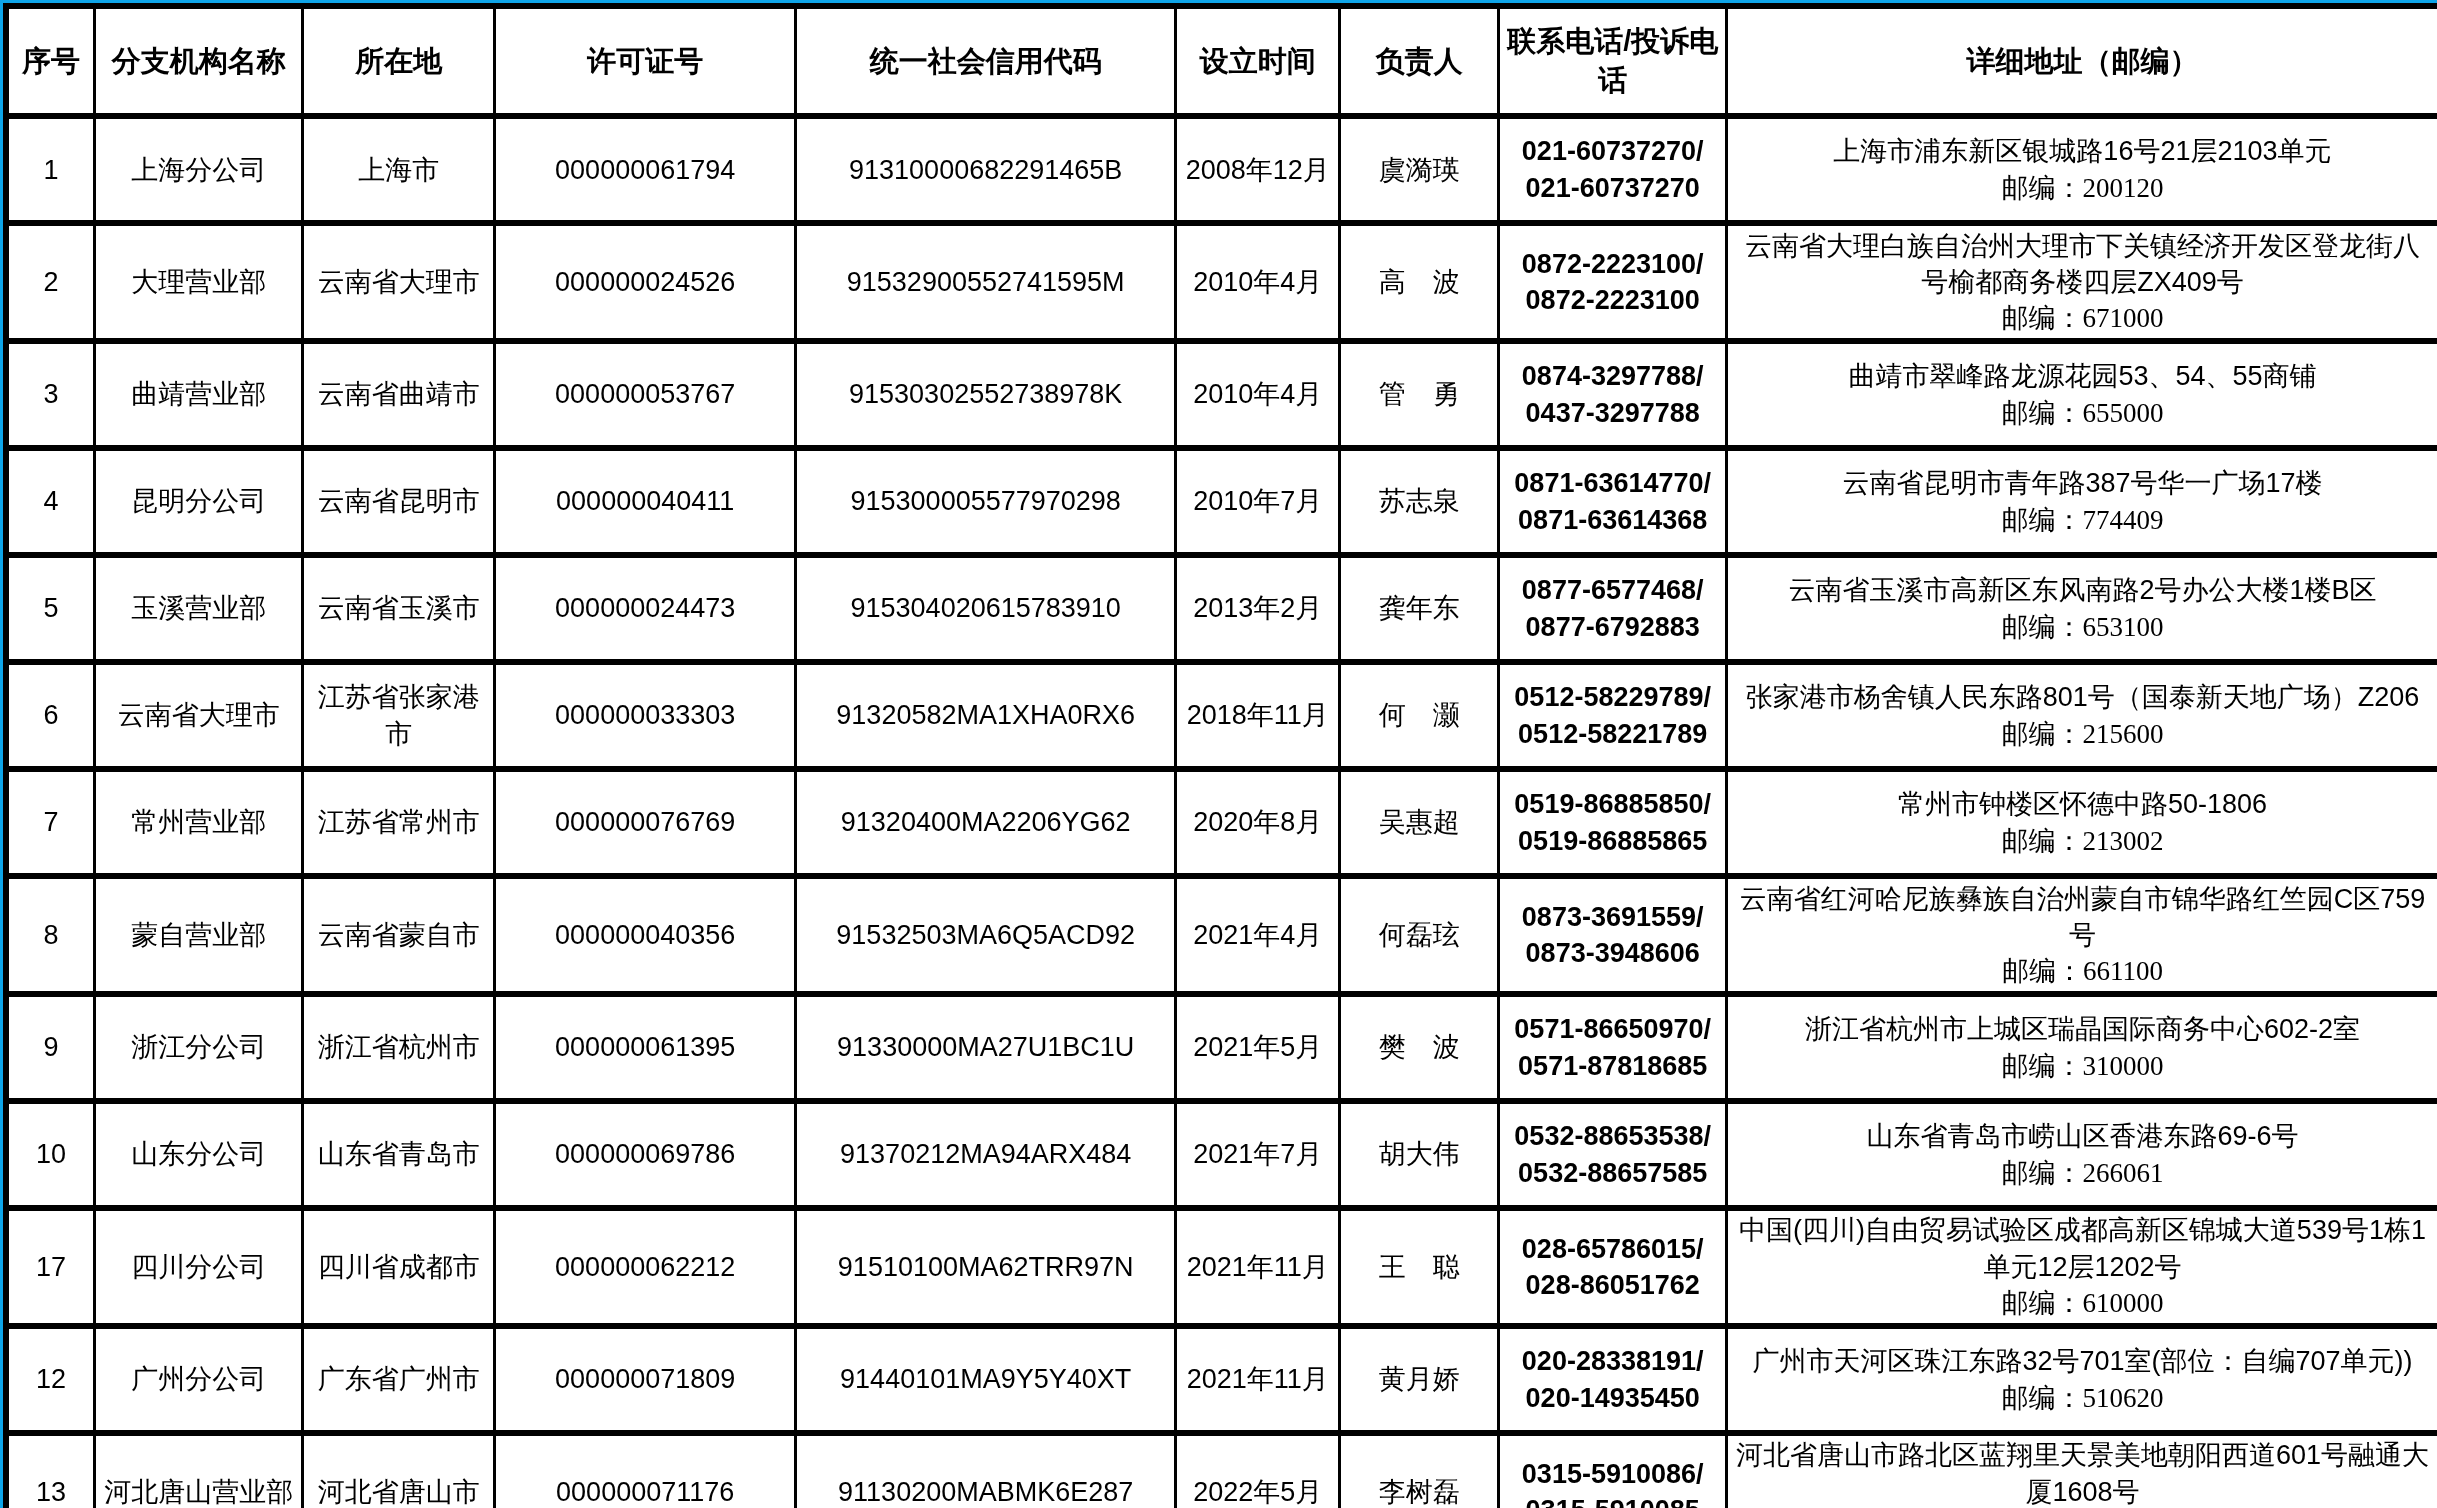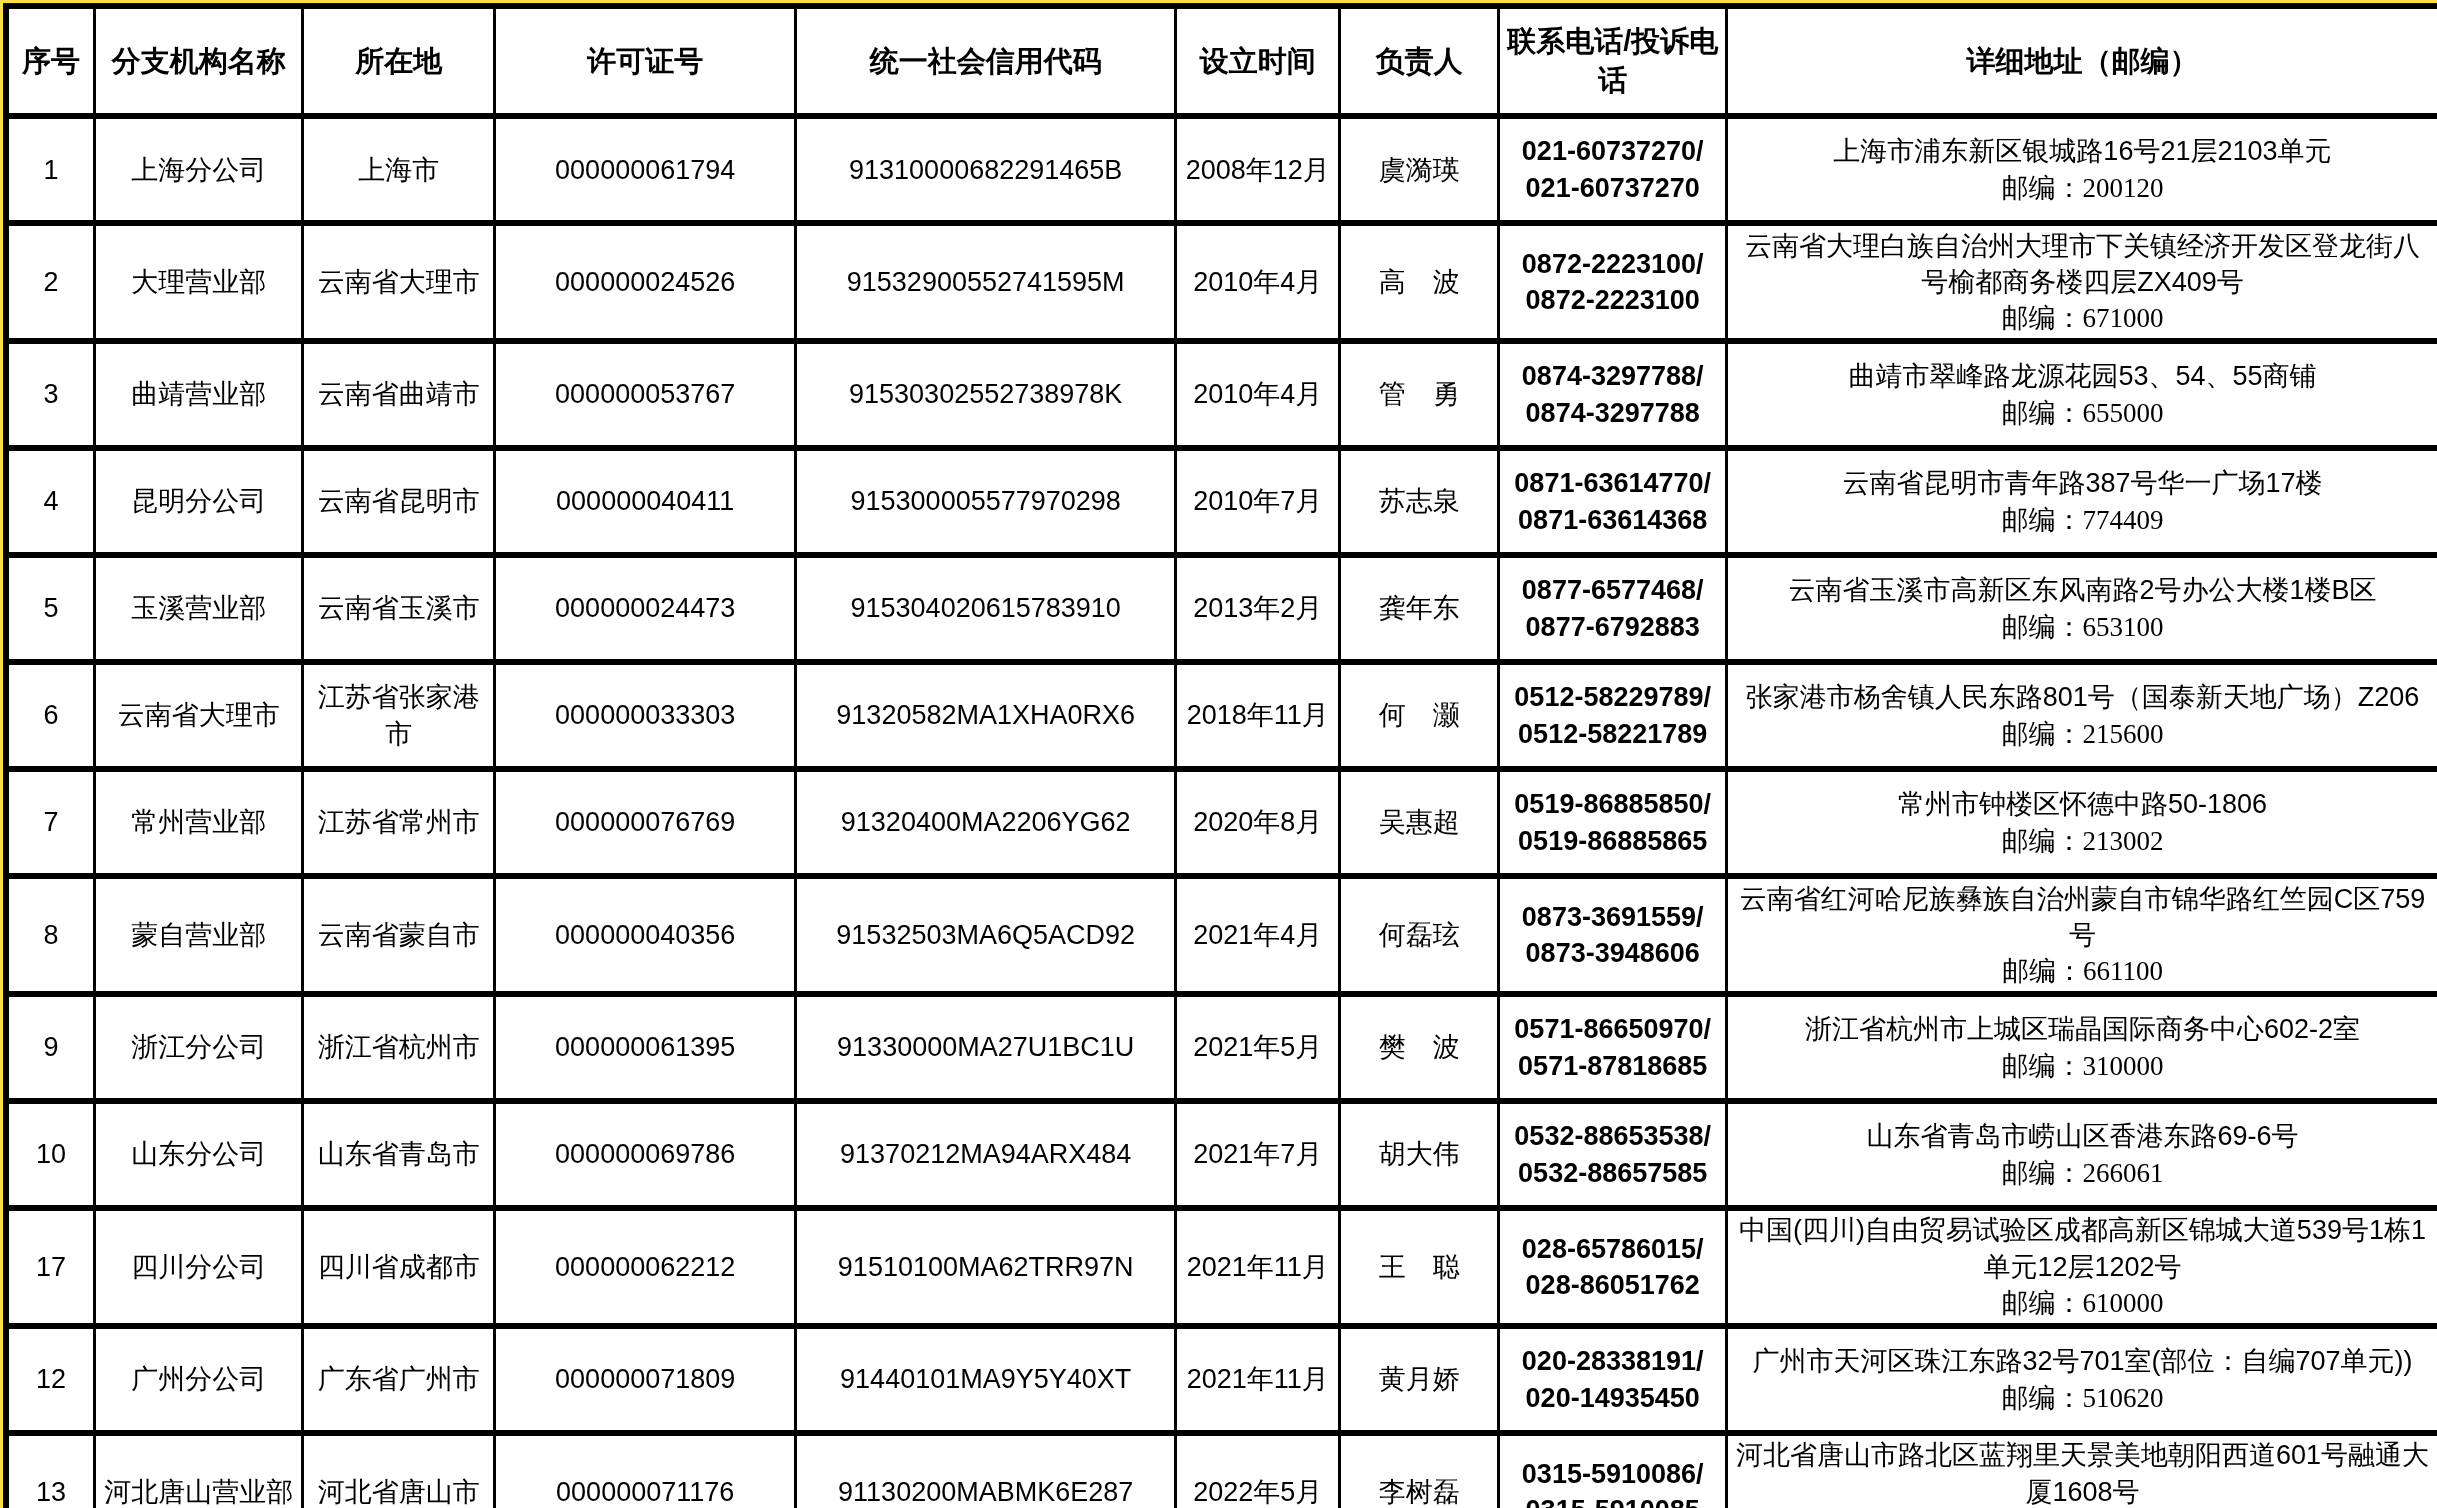--- a/index.html
+++ b/index.html
@@ -5,21 +5,21 @@
   html, body {
     margin: 0;
     padding: 0;
     background: #ffffff;
     font-family: "Liberation Sans", sans-serif;
     color: #000000;
   }
   #page {
     width: 2438px;
     height: 1508px;
-    background: #fde047;
+    background: #0ea5e9;
     box-sizing: border-box;
     padding: 3.3px 2.7px;
   }
   table.branch-table {
     border-collapse: collapse;
     table-layout: fixed;
     width: 2432px;
     background: #ffffff;
   }
   table.branch-table th,
@@ -122,21 +122,21 @@
         <tr class="data-row">
           <td class="cell-index">3</td>
           <td class="cell-name">曲靖营业部</td>
           <td class="cell-location">云南省曲靖市</td>
           <td class="cell-license">000000053767</td>
           <td class="cell-credit_code">91530302552738978K</td>
           <td class="cell-established">2010年4月</td>
           <td class="cell-manager">管　勇</td>
           <td class="cell-phones">
             <div>0874-3297788/</div>
-            <div>0874-3297788</div>
+            <div>0437-3297788</div>
           </td>
           <td class="cell-address">
             <span class="addr-line">曲靖市翠峰路龙源花园53、54、55商铺</span>
             <span class="postal-line">邮编：655000</span>
           </td>
         </tr>
         <tr class="data-row">
           <td class="cell-index">4</td>
           <td class="cell-name">昆明分公司</td>
           <td class="cell-location">云南省昆明市</td>

